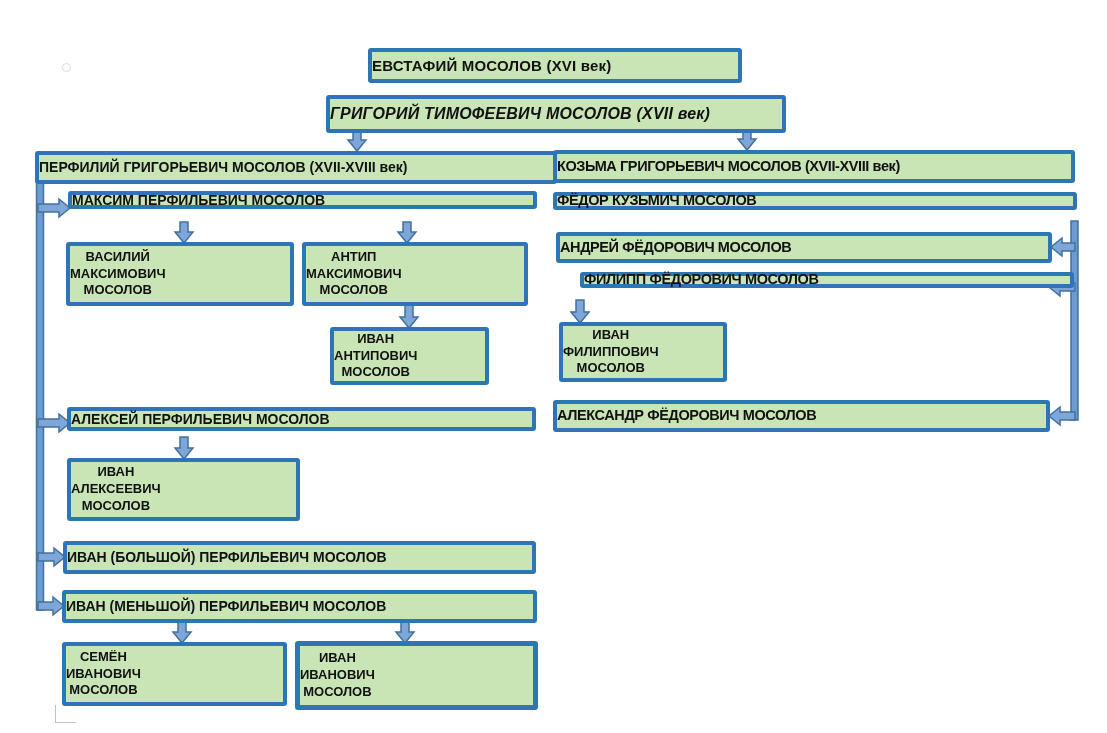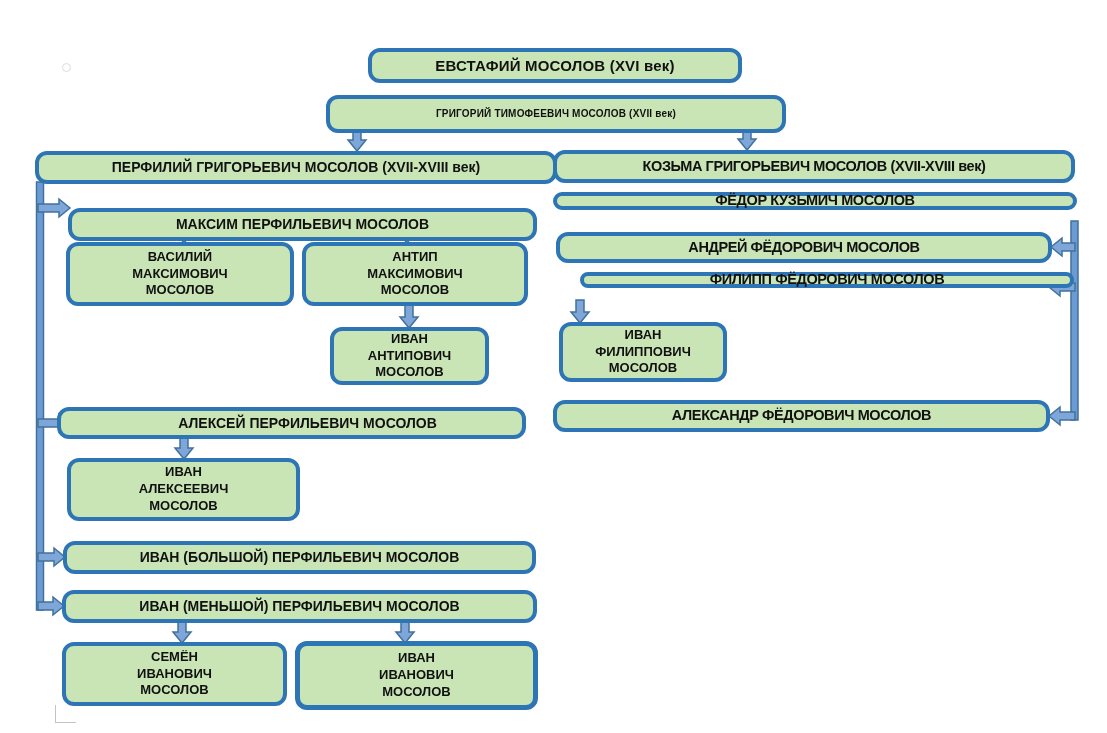--- a/index.html
+++ b/index.html
@@ -17,30 +17,30 @@
     background:#ffffff;
     overflow:hidden;
     font-family:"Liberation Sans","DejaVu Sans",sans-serif;
   }
   .connector-layer{position:absolute;left:0;top:0;width:1107px;height:733px;}
   .node{
     position:absolute;
     box-sizing:border-box;
     background:var(--box-fill);
     border:4px solid var(--box-border);
-    display:flex;align-items:center;justify-content:center;
+    display:flex;align-items:center;justify-content:flex-start;
     text-align:center;
     color:var(--text-color);
     font-weight:bold;
     white-space:pre-line;
     line-height:1.2;
-    border-radius:12px;
+    border-radius:3px;
   }
   .f15{font-size:15px;letter-spacing:.2px;}
-  .f16{font-size:10px;letter-spacing:.2px;}
+  .f16{font-size:16px;letter-spacing:.2px;font-style:italic;}
   .f14{font-size:14px;}
   .right-col{font-size:14.5px;letter-spacing:-0.4px;}
   .small{font-size:13px;line-height:1.3;}
   .artifact-corner{
     position:absolute;left:55px;top:705px;width:20px;height:17px;
     border-left:1px solid #c3c3c3;border-bottom:1px solid #c3c3c3;
   }
   .artifact-dot{
     position:absolute;left:62px;top:63px;width:7px;height:7px;
     border:1px solid #dcdcdc;border-radius:50%;
@@ -83,39 +83,39 @@
     <span>ЕВСТАФИЙ МОСОЛОВ (XVI век)</span>
   </div>
 
   <div class="node f16" style="left:326px;top:95px;width:460px;height:38px;">
     <span>ГРИГОРИЙ ТИМОФЕЕВИЧ МОСОЛОВ (XVII век)</span>
   </div>
 
   <div class="node f14" style="left:35px;top:151px;width:522px;height:33px;">
     <span>ПЕРФИЛИЙ ГРИГОРЬЕВИЧ МОСОЛОВ (XVII-XVIII век)</span>
   </div>
-  <div class="node f14" style="left:68px;top:208px;width:469px;height:33px;">
+  <div class="node f14" style="left:68px;top:191px;width:469px;height:18px;">
     <span>МАКСИМ ПЕРФИЛЬЕВИЧ МОСОЛОВ</span>
   </div>
   <div class="node small" style="left:66px;top:242px;width:228px;height:64px;">
     <span>ВАСИЛИЙ
 МАКСИМОВИЧ
 МОСОЛОВ</span>
   </div>
   <div class="node small" style="left:302px;top:242px;width:226px;height:64px;">
     <span>АНТИП
 МАКСИМОВИЧ
 МОСОЛОВ</span>
   </div>
   <div class="node small" style="left:330px;top:327px;width:159px;height:58px;">
     <span>ИВАН
 АНТИПОВИЧ
 МОСОЛОВ</span>
   </div>
-  <div class="node f14" style="left:57px;top:407px;width:469px;height:32px;padding-left:32px;">
+  <div class="node f14" style="left:67px;top:407px;width:469px;height:24px;">
     <span>АЛЕКСЕЙ ПЕРФИЛЬЕВИЧ МОСОЛОВ</span>
   </div>
   <div class="node small" style="left:67px;top:458px;width:233px;height:63px;">
     <span>ИВАН
 АЛЕКСЕЕВИЧ
 МОСОЛОВ</span>
   </div>
   <div class="node f14" style="left:63px;top:541px;width:473px;height:33px;">
     <span>ИВАН (БОЛЬШОЙ) ПЕРФИЛЬЕВИЧ МОСОЛОВ</span>
   </div>

